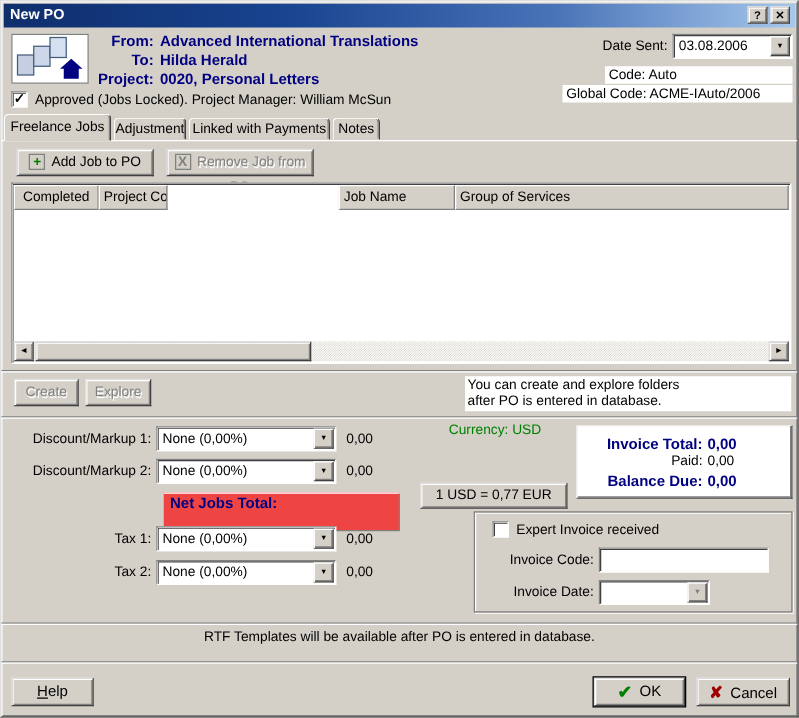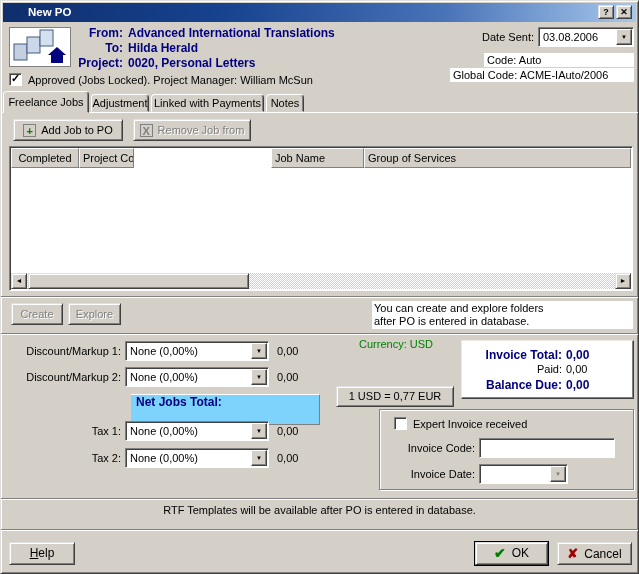--- a/index.html
+++ b/index.html
@@ -23,21 +23,21 @@
     box-shadow: inset 1px 1px 0 #404040;
   }
   .groove { position:absolute; left:0; right:0; height:0;
     border-top:1px solid #808080; border-bottom:1px solid #fff; }
 
   
   .titlebar {
     position:absolute; left:2px; top:2px; right:2px; height:19px;
     background:linear-gradient(to right,#0f2e6c 0%,#17438f 35%,#4a74b8 70%,#a6c8ec 100%);
   }
-  .titlebar .title { position:absolute; left:5px; top:3px; color:#fff; font-weight:bold; font-size:11.5px;margin-left:20px; }
+  .titlebar .title { position:absolute; left:5px; top:3px; color:#fff; font-weight:bold; font-size:11.5px; }
   .tb-btn {
     position:absolute; top:2px; width:16px; height:14px; text-align:center;
     font-size:9px; font-weight:bold; line-height:13px; cursor:default;
   }
   .tb-btn.q { right:22px; }
   .tb-btn.x { right:4px; }
 
   
   .app-icon { position:absolute; left:8px; top:26px; width:62px; height:40px;
     background:#fff; border:1px solid #808080; }
@@ -108,21 +108,21 @@
 
   
   .note-box { position:absolute; left:371px; top:300px; width:261px; height:28px;
     background:#fff; line-height:13px; padding:1px 0 0 2px; }
 
   
   .frm-label { position:absolute; left:0; width:120px; text-align:right; }
   .combo { position:absolute; width:144px; height:20px; }
   .amount { position:absolute; left:276px; }
   .net-strip { position:absolute; left:130px; top:393px; width:188px; height:30px;
-    background:#7dd3fc; box-shadow:1px 1px 0 #808080; border-top:1px solid #fff;
+    background:#ef4444; box-shadow:1px 1px 0 #808080; border-top:1px solid #fff;
     color:#000080; font-weight:bold; font-size:12px; line-height:14px; padding-left:5px; }
 
   .currency-label { position:absolute; left:335px; top:337px; width:120px; text-align:center; color:#008000; }
   .rate-btn { left:335px; top:353px; width:118px; height:21px; line-height:19px;margin-top:32px; }
 
   .invoice-panel { position:absolute; left:460px; top:339px; width:173px; height:59px;
     background:#fff; border:1px solid; border-color:#ece9e2 #404040 #404040 #ece9e2;
     box-shadow: inset -1px -1px 0 #808080; }
   .ip-row { position:absolute; left:0; right:0; height:15px; white-space:nowrap; }
   .ip-lab { display:inline-block; width:100px; text-align:right; margin-right:4px; }

